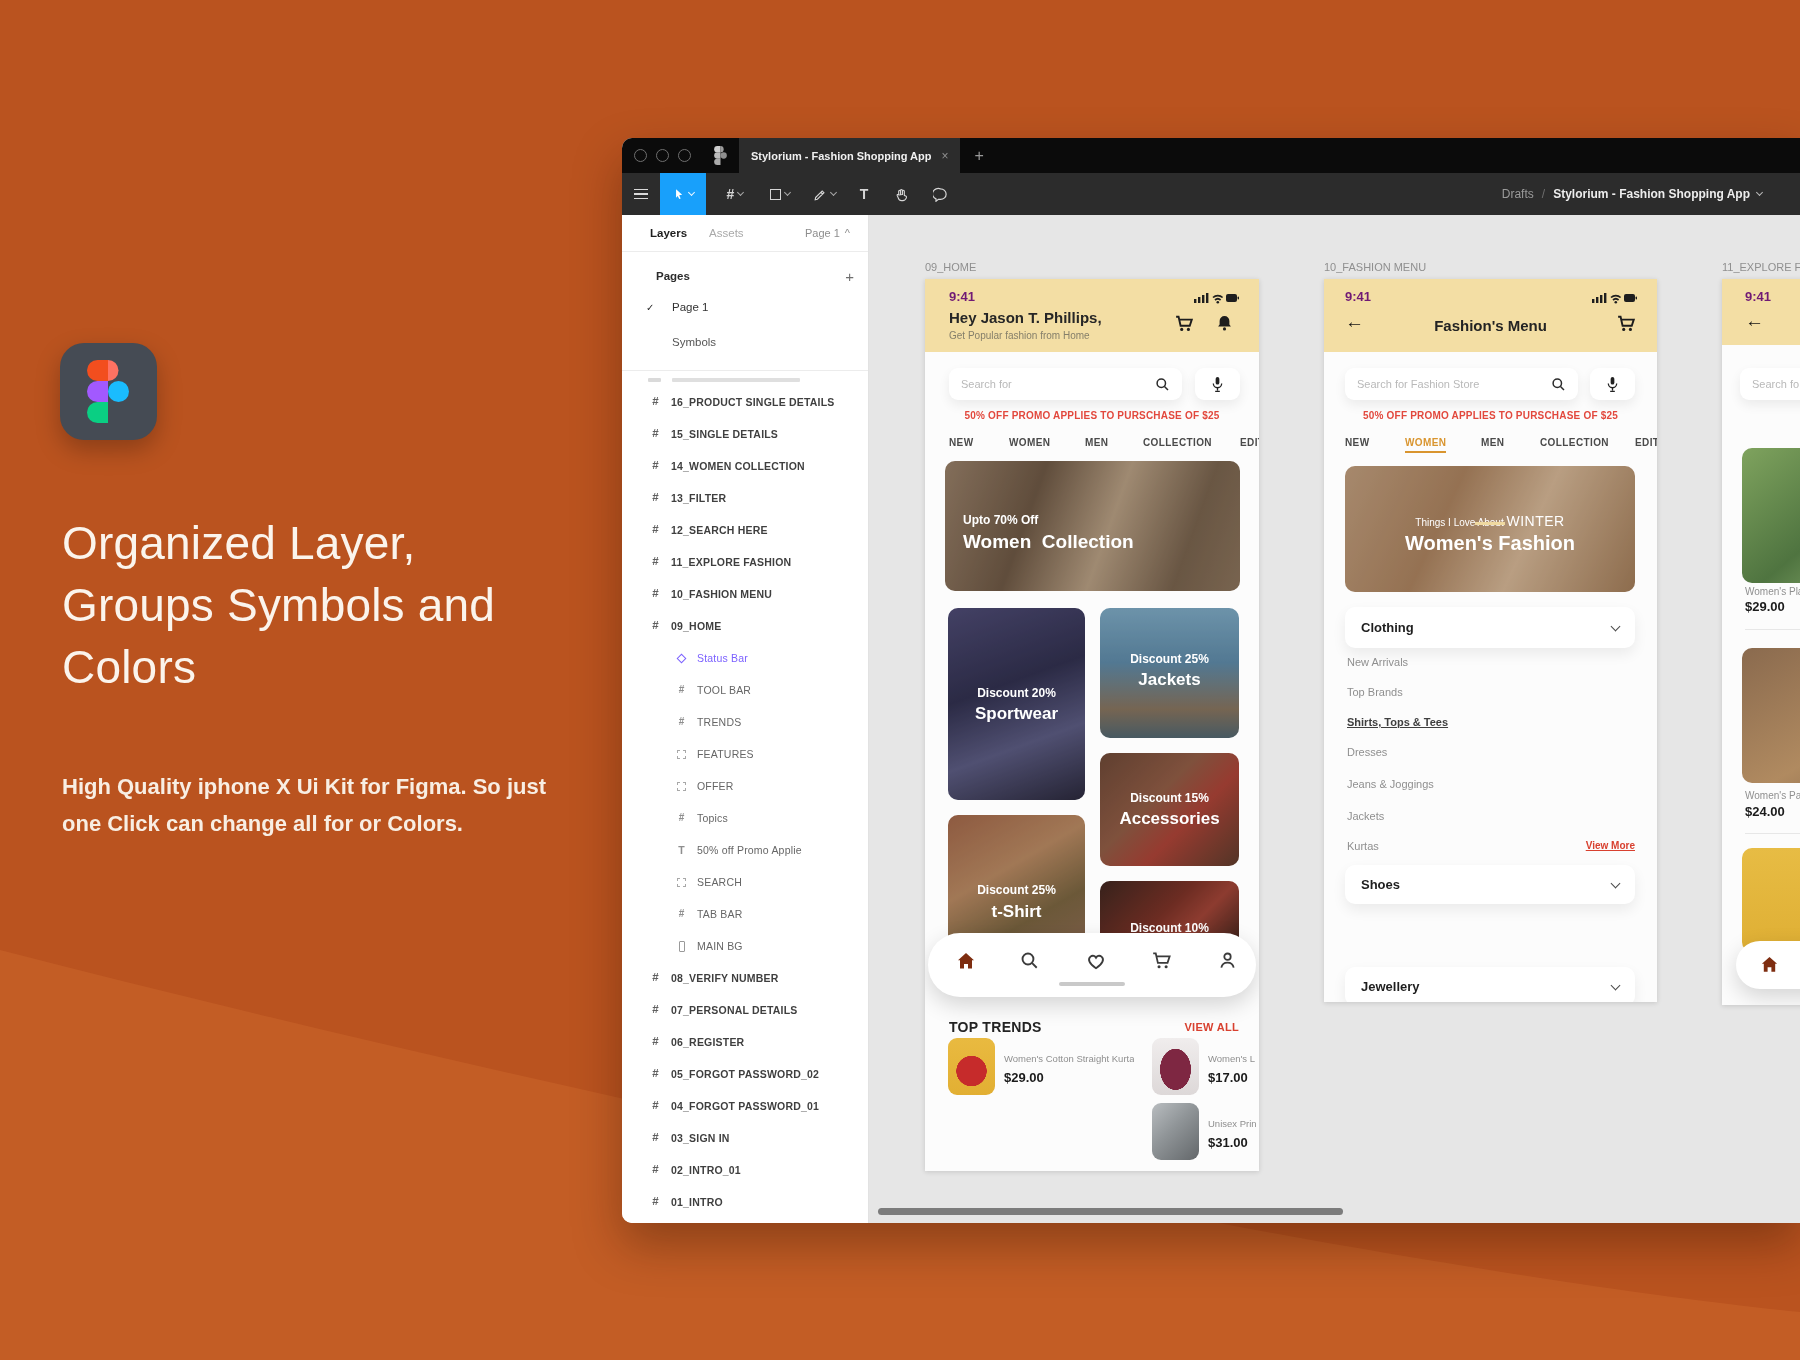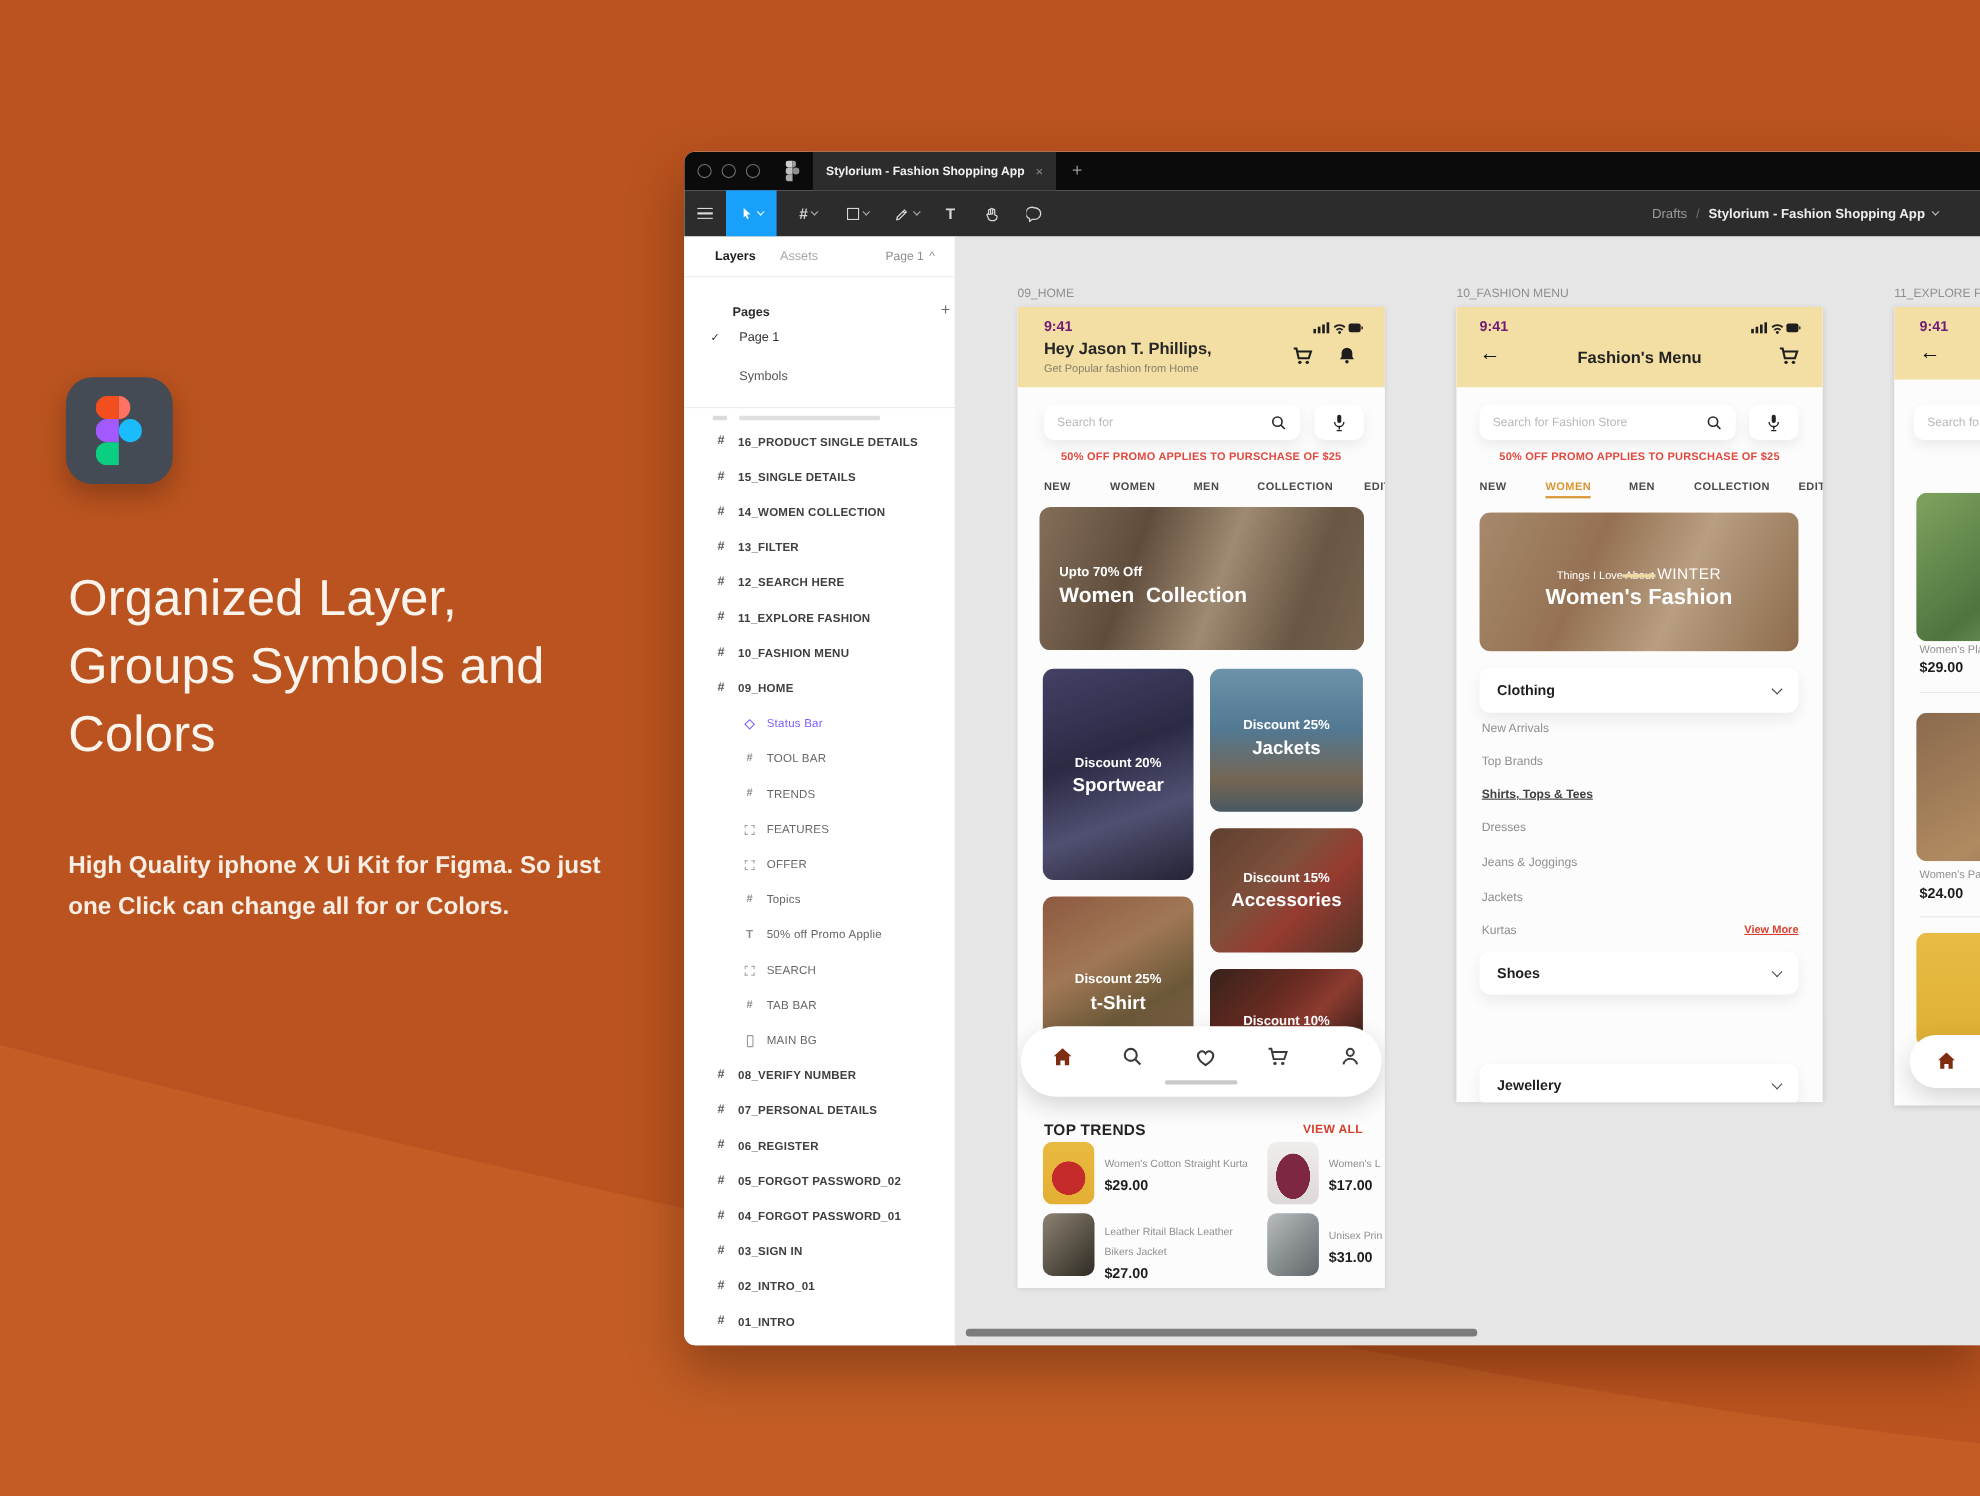--- a/index.html
+++ b/index.html
@@ -39,21 +39,21 @@
   .crumb-sep{color:#6E6E6E;margin:0 8px}
   .crumb-cur{color:#EDEDED;font-weight:700}
   .crumbs .chev{margin-left:7px;border-color:#B9B9B9}
 
   
   .sidebar{left:0;top:77px;width:247px;height:1236px;background:var(--panel,#fff);border-right:1px solid #E2E2E2}
   .ptabs{left:0;top:0;width:100%;height:37px;border-bottom:1px solid #ECECEC;display:flex;align-items:center;padding:0 18px 0 28px;font-size:11.5px}
   .ptab-on{color:#1E1E1E;font-weight:700}
   .ptab-off{color:#A9A9A9;margin-left:22px}
   .pageswitch{margin-left:auto;color:#8D8D8D;font-size:11px;display:flex;align-items:center;gap:5px}
-  .rowhead{left:16px;top:47px;width:100%;height:28px;display:flex;align-items:flex-end;padding:0 20px 0 28px}
+  .rowhead{left:6px;top:47px;width:100%;height:28px;display:flex;align-items:center;padding:0 20px 0 28px}
   .rowhead .t{font-size:11.5px;font-weight:700;color:#2B2B2B}
   .plusbtn{margin-left:auto;color:#6F6F6F;font-size:15px;font-weight:400}
   .pagerow{left:0;width:100%;height:24px;display:flex;align-items:center;font-size:11.5px;color:#333}
   .pcheck{width:26px;margin-left:24px;color:#2B2B2B;font-size:10px}
   .divider{left:0;width:100%;height:1px;background:#ECECEC}
   .clipped-row{left:0;top:157px;width:100%;height:13px;overflow:hidden;opacity:.55}
   .clipped-row .sm1{position:absolute;left:26px;top:6px;width:13px;height:4px;background:#BDBDBD;border-radius:1px}
   .clipped-row .sm2{position:absolute;left:50px;top:6px;width:128px;height:4px;background:#C6C6C6;border-radius:1px}
   .llist{left:0;top:171px;width:100%}
   .lr{height:32px;display:flex;align-items:center;padding-left:26px}
@@ -514,24 +514,20 @@
         <span class="abs tthead" style="left:24px;top:740px">TOP TRENDS</span>
         <span class="abs viewall" style="right:20px;top:742px">VIEW ALL</span>
         <div class="tpitem" style="left:23px;top:759px;width:195px">
           <span class="tpthumb ph-kurta"></span>
           <span class="tptxt"><span class="tpname">Women's Cotton Straight Kurta</span><span class="tpprice" style="display:block">$29.00</span></span>
         </div>
         <div class="tpitem" style="left:227px;top:759px;width:107px">
           <span class="tpthumb ph-dress"></span>
           <span class="tptxt"><span class="tpname">Women's L</span><span class="tpprice" style="display:block">$17.00</span></span>
         </div>
-        <div class="tpitem" style="left:23px;top:824px;width:195px">
-          <span class="tpthumb ph-leather"></span>
-          <span class="tptxt" style="padding-top:7px"><span class="tpname wrap">Leather Ritail Black Leather Bikers Jacket</span><span class="tpprice" style="display:block">$27.00</span></span>
-        </div>
         <div class="tpitem" style="left:227px;top:824px;width:107px">
           <span class="tpthumb ph-hoodie"></span>
           <span class="tptxt"><span class="tpname">Unisex Prin</span><span class="tpprice" style="display:block">$31.00</span></span>
         </div>
       </div>
 
       <div class="abs pframe" style="left:455px;width:333px;height:723px">
         <div class="abs ylw">
           <span class="abs time" style="left:21px">9:41</span>
           <svg class="abs statusicons" width="46" height="13" viewBox="0 0 46 13">

